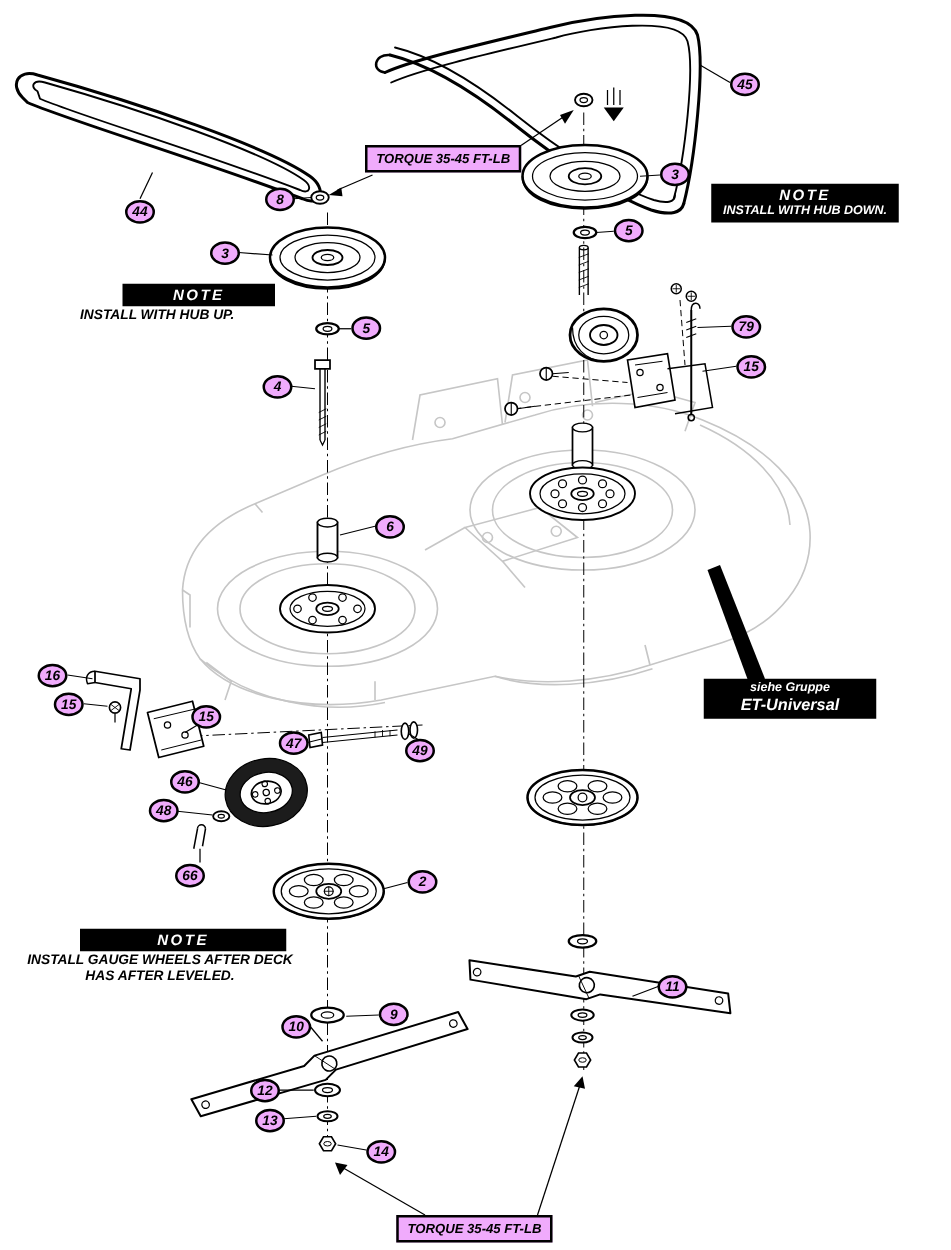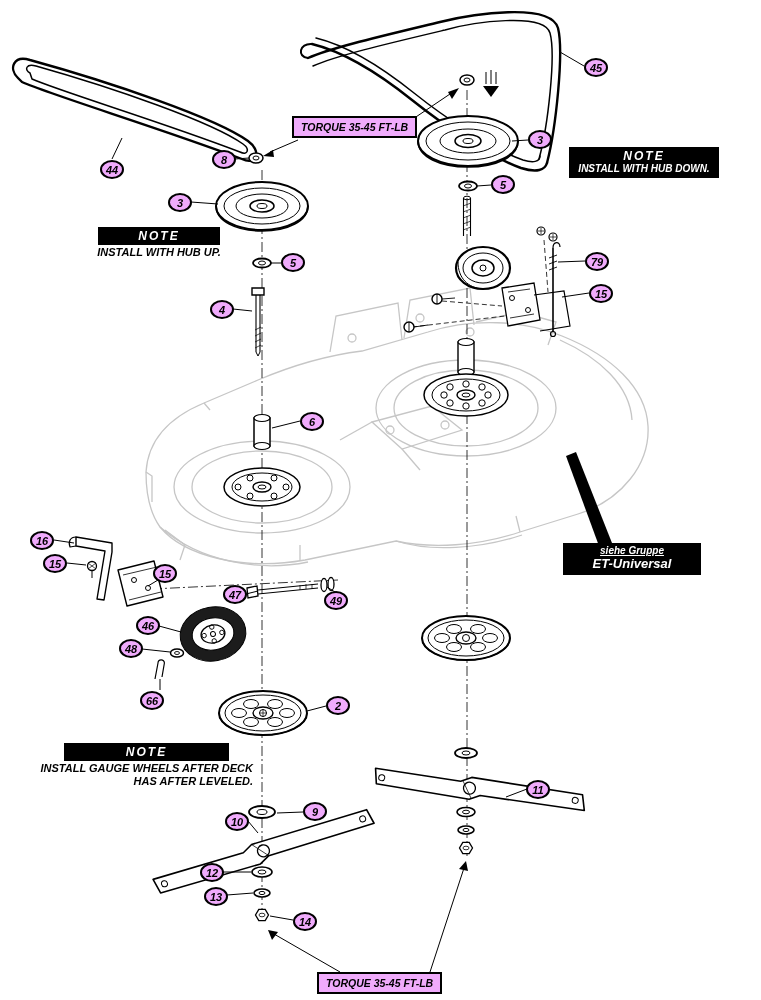--- a/index.html
+++ b/index.html
@@ -9,27 +9,27 @@
   svg { position:absolute; left:0; top:0; }
   .deck ellipse, .deck path, .deck circle, .deck line { stroke:var(--deck-outline); fill:none; stroke-width:1.3; }
   .callout { position:absolute; width:24px; height:19px; border:2px solid #000; border-radius:50%;
              background:#f0abfc; display:flex; align-items:center; justify-content:center;
              font:italic bold 11px "Liberation Sans", sans-serif; color:#000; box-sizing:border-box; }
   .torque-box { position:absolute; border:2px solid #000; background:#f0abfc; padding:3px 7px;
                 font:italic bold 10.5px "Liberation Sans", sans-serif; white-space:nowrap; }
   .note-bar { position:absolute; background:#000; color:#fff; text-align:center;
               font:italic bold 12px "Liberation Sans", sans-serif; padding:2px 0; letter-spacing:2px; }
   .note-sub { position:absolute; color:#000; font:italic bold 11px "Liberation Sans", sans-serif;
-              text-align:center; }
-  .note-sub.left-align { text-align:right; }
+              text-align:left; }
+  .note-sub.left-align { text-align:center; }
   .note-sub.left-align div { line-height:13px; }
   .note-block { position:absolute; background:#000; color:#fff; text-align:center; padding:2px 4px 4px 4px; box-sizing:border-box; }
   .nb-title { font:italic bold 12px "Liberation Sans", sans-serif; letter-spacing:2px; }
   .nb-text { font:italic bold 10px "Liberation Sans", sans-serif; margin-top:0; }
-  .gr-line1 { font:italic bold 10px "Liberation Sans", sans-serif;text-decoration:underline; }
+  .gr-line1 { font:italic bold 10px "Liberation Sans", sans-serif; }
   .gr-line2 { font:italic bold 13px "Liberation Sans", sans-serif; }
 </style>
 </head>
 <body>
 
 <div class="stage">
 
 <svg width="761" height="1000" viewBox="0 0 761 1000">
 
   <g class="deck">

